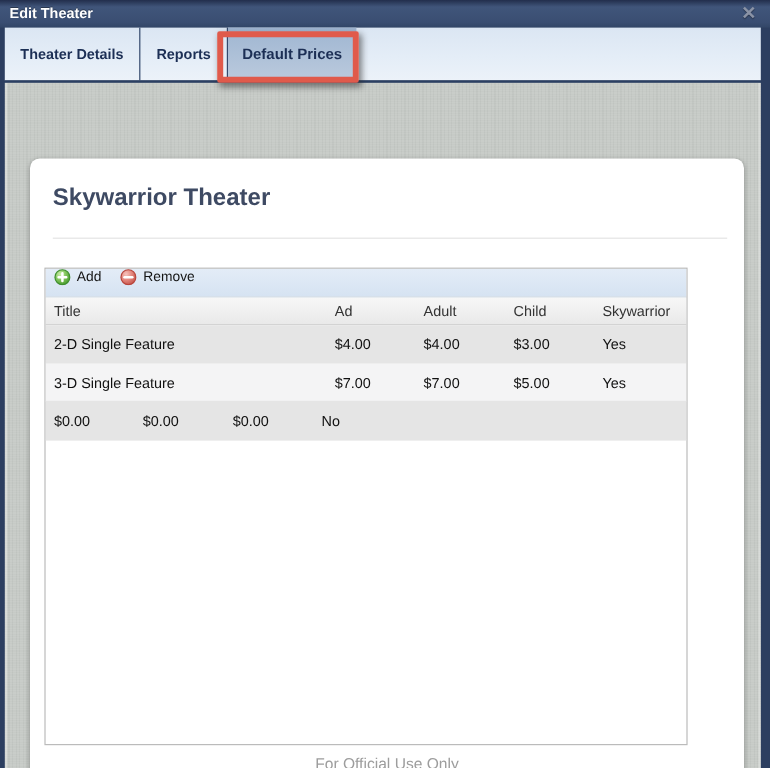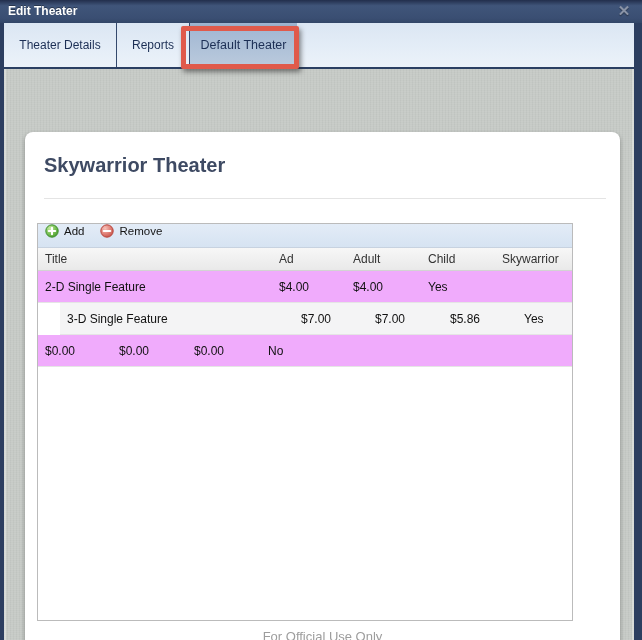--- a/index.html
+++ b/index.html
@@ -32,21 +32,21 @@
 
   
   .tabbar {
     position:absolute; left:0; top:0; width:100%; height:46px;
     background:linear-gradient(180deg,#dbe6f3 0%,#e4edf7 55%,#ecf2f9 100%);
     border-bottom:2px solid #2b3f62;
     display:flex;
   }
   .tab {
     height:100%; display:flex; align-items:center; justify-content:center;
-    font-size:12px; font-weight:normal; color:#1c2f55; cursor:pointer;
+    font-size:12px; font-weight:bold; color:#1c2f55; cursor:pointer;
   }
   .tab-1 { width:113px; border-right:1px solid #34496d; }
   .tab-2 { width:73px;  border-right:1px solid #34496d; }
   .tab-3 {
     width:107px; font-size:12.5px;
     background:linear-gradient(180deg,#9fb5d1 0%,#aec1d8 55%,#bbcadd 100%);
   }
 
   .annotation-box {
     position:absolute; left:177px; top:3px; width:118px; height:43px;
@@ -102,23 +102,23 @@
     font-size:12px; color:#333333;
   }
   .thead > div, .trow > div { padding-left:7px; display:flex; align-items:center;text-align:center; }
   .col-title { width:234px; }
   .col-ad    { width:74px; }
   .col-adult { width:75px; }
   .col-child { width:74px; }
   .col-pub   { flex:1; }
   .trow {
     display:flex; height:32px; border-bottom:1px solid #e5e5e5;
-    font-size:12px; color:#111111; cursor:default; background:#f0abfc;
-  }
-  .trow.alt { background:#f4f4f5;margin-left:22px; }
+    font-size:12px; color:#111111; cursor:default; background:#e5e5e5;
+  }
+  .trow.alt { background:#f4f4f5; }
 
   .footer-note {
     position:absolute; left:0; top:497px; width:100%;
     text-align:center; font-size:13px; color:#9d9d9d;
   }
 </style>
 </head>
 <body>
 
 <svg width="0" height="0" style="position:absolute">
@@ -141,21 +141,21 @@
   <span class="close-btn">
       <span>✕</span>
     </span>
 </div>
 
 <div class="frame">
 
   <div class="tabbar">
     <div class="tab tab-1">Theater Details</div>
     <div class="tab tab-2">Reports</div>
-    <div class="tab tab-3">Default Theater</div>
+    <div class="tab tab-3">Default Prices</div>
   </div>
   <div class="annotation-box"></div>
 
   <div class="body-bg">
 
     <div class="card">
       <div class="page-title">Skywarrior Theater</div>
       <div class="title-rule"></div>
 
       <div class="tablebox">
@@ -186,28 +186,29 @@
           <div class="col-ad">Ad</div>
           <div class="col-adult">Adult</div>
           <div class="col-child">Child</div>
           <div class="col-pub">Skywarrior</div>
         </div>
 
         <div class="trow">
           <div class="col-title">2-D Single Feature</div>
           <div class="col-ad">$4.00</div>
           <div class="col-adult">$4.00</div>
+          <div class="col-child">$3.00</div>
           <div class="col-pub">Yes</div>
         </div>
 
         <div class="trow alt">
           <div class="col-title">3-D Single Feature</div>
           <div class="col-ad">$7.00</div>
           <div class="col-adult">$7.00</div>
-          <div class="col-child">$5.86</div>
+          <div class="col-child">$5.00</div>
           <div class="col-pub">Yes</div>
         </div>
 
         <div class="trow">
           <div class="col-ad">$0.00</div>
           <div class="col-adult">$0.00</div>
           <div class="col-child">$0.00</div>
           <div class="col-pub">No</div>
         </div>
 

